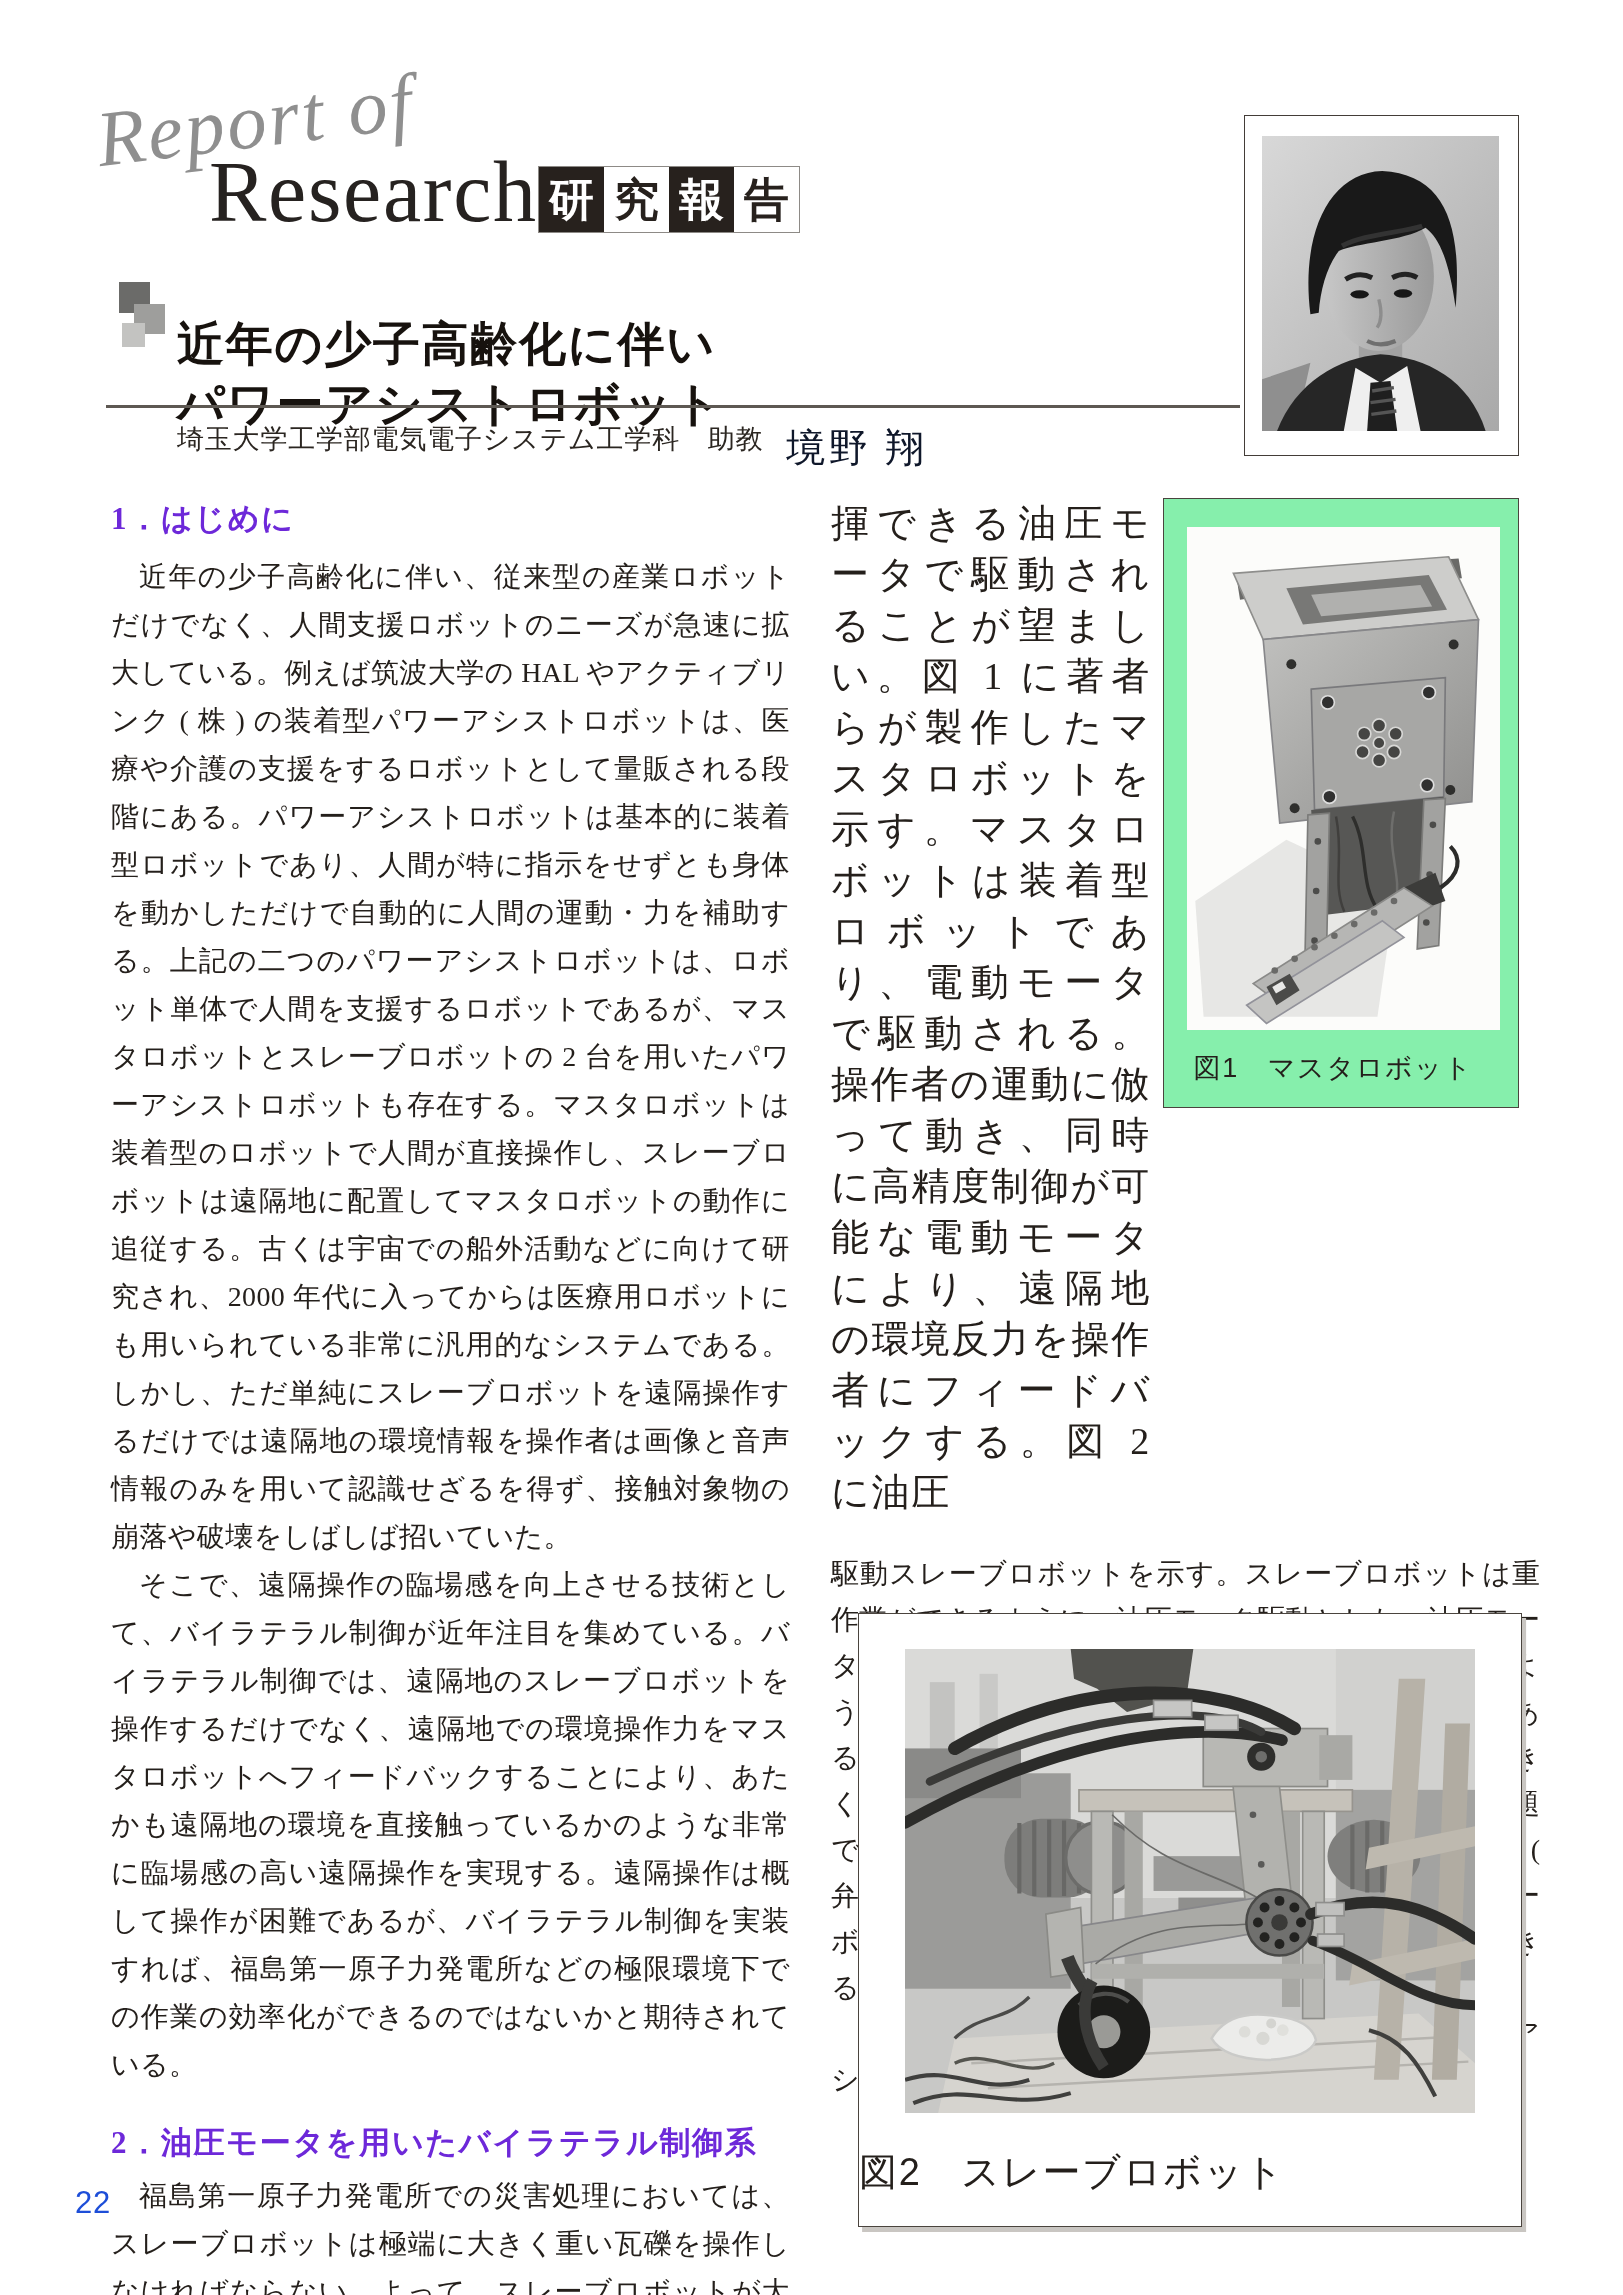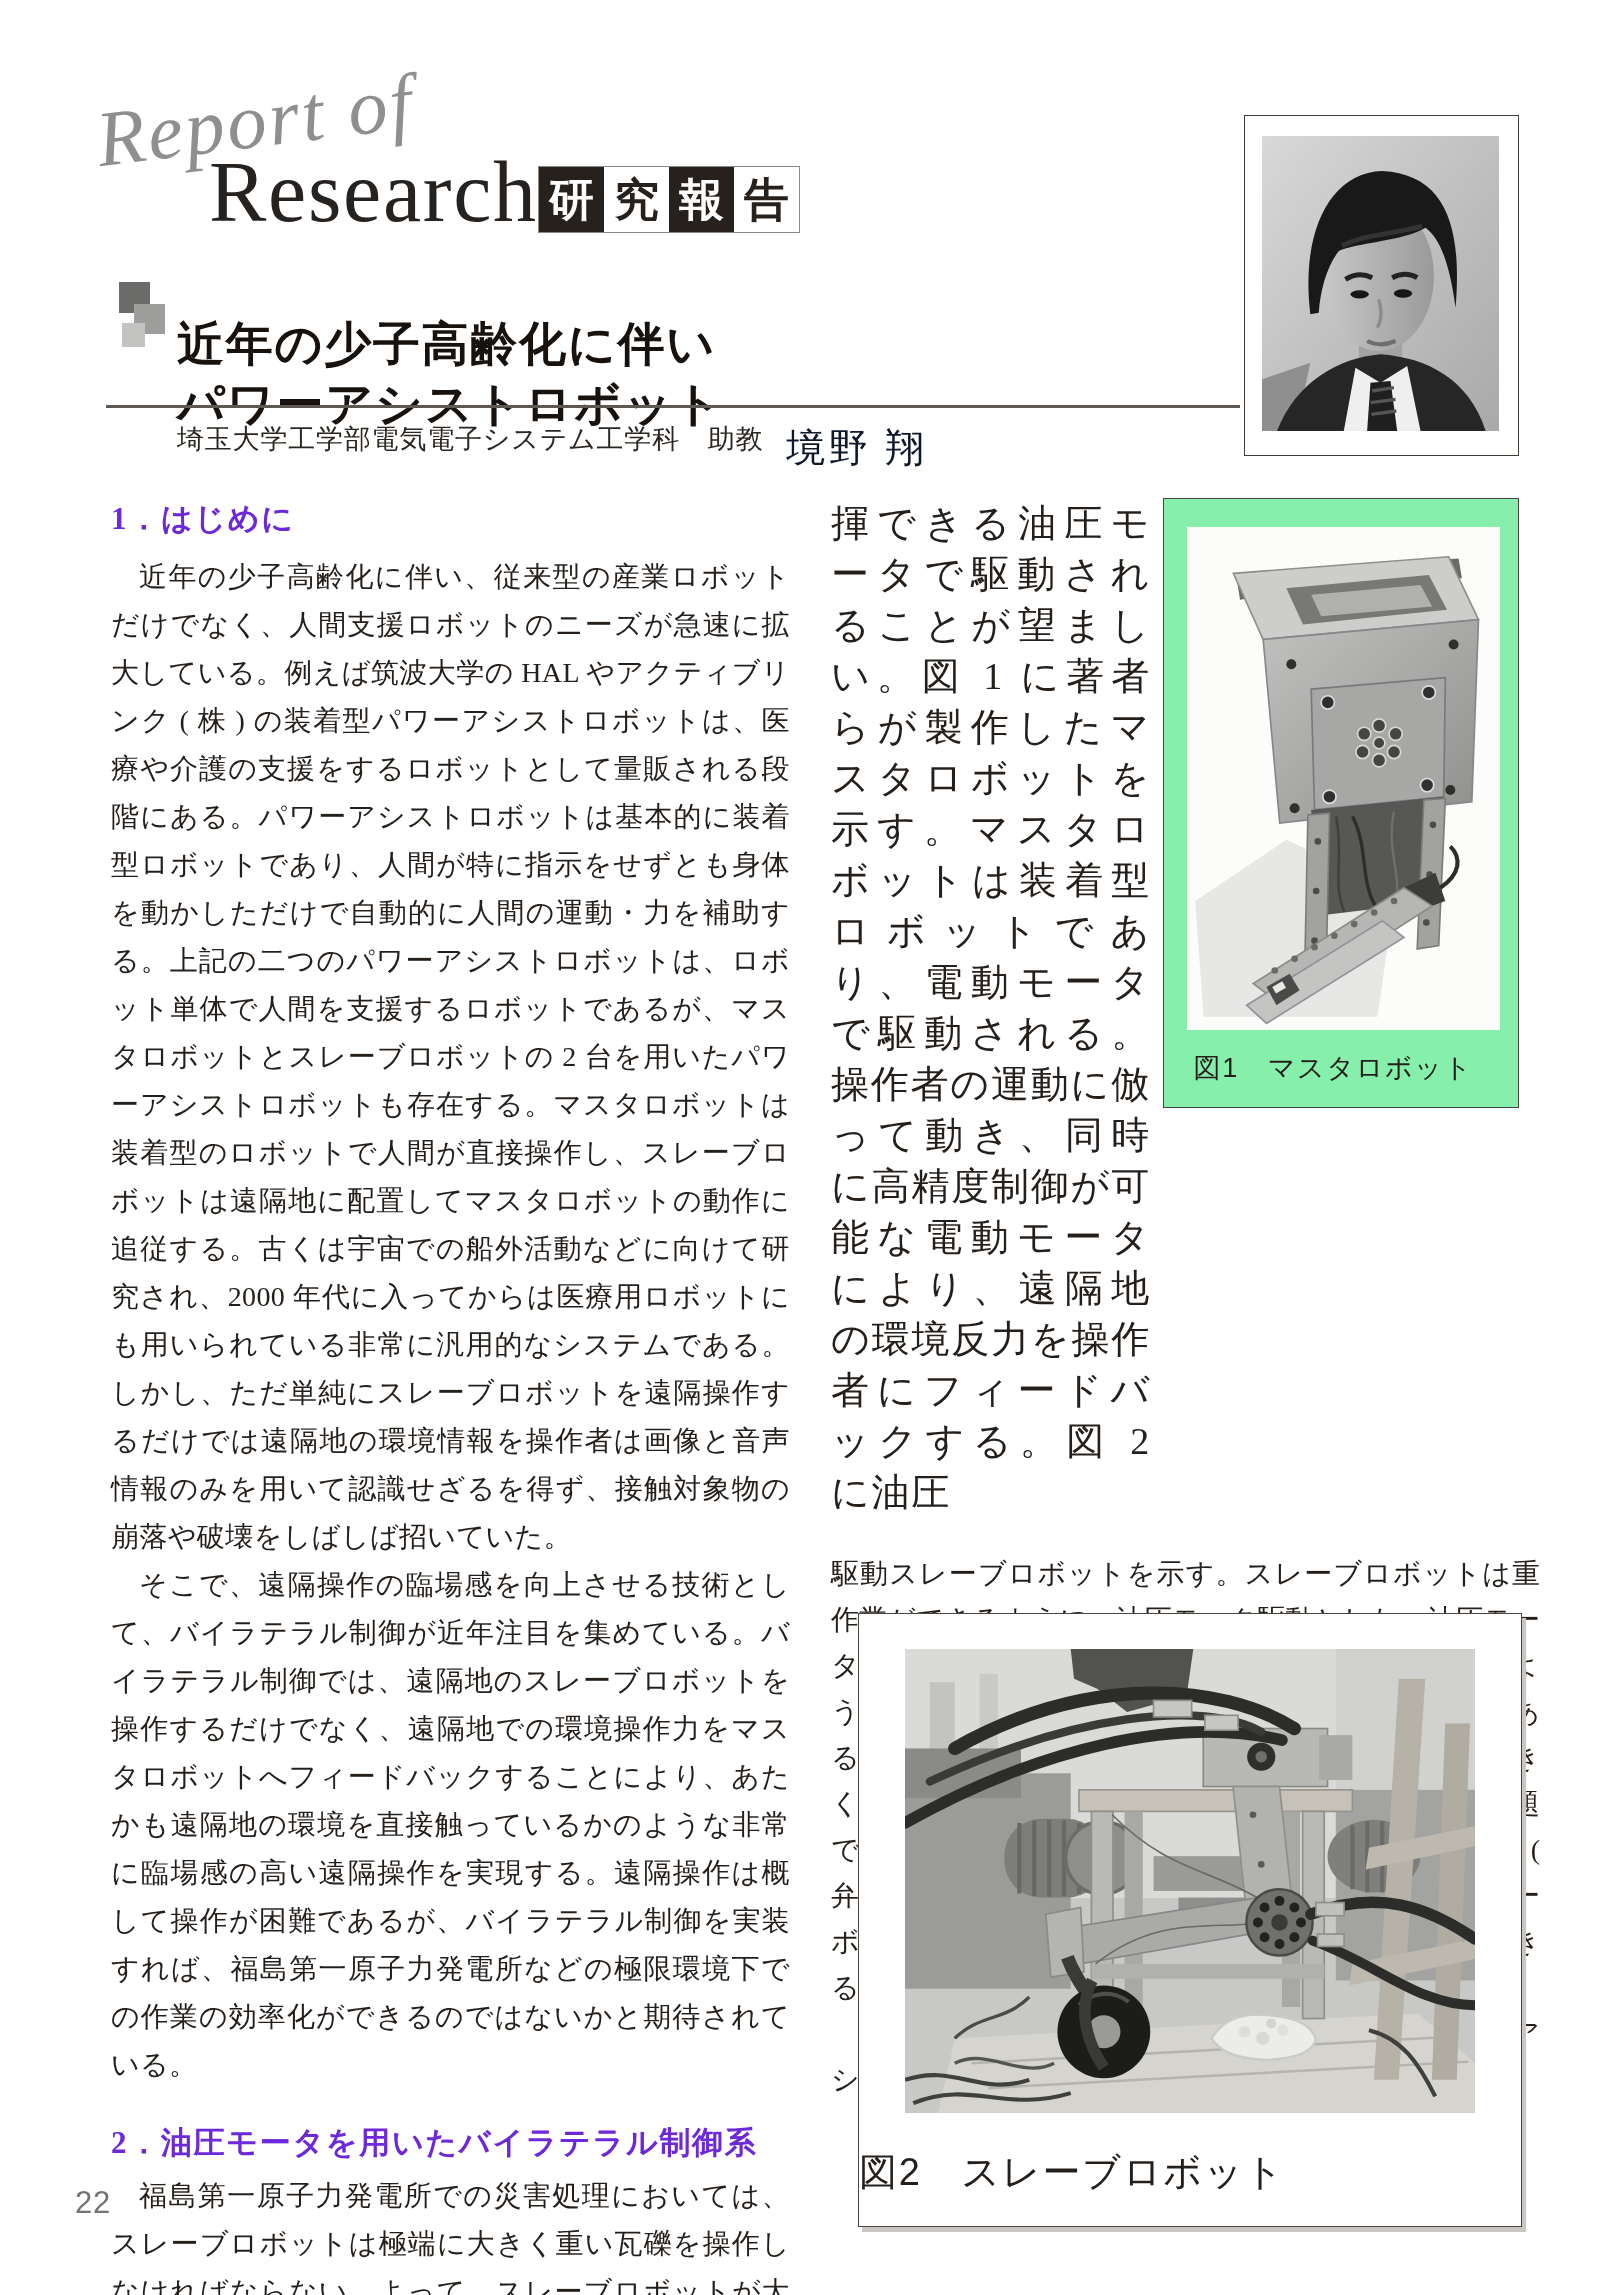--- a/index.html
+++ b/index.html
@@ -59,21 +59,21 @@
   .wide p{margin:0;font-size:28px;line-height:46px;text-align:justify;text-justify:inter-character;}
   .wide p.cont{text-indent:0;}
   .wide p.ind{text-indent:1em;}
 
   .fig2{position:absolute;left:858px;top:1613px;width:664px;height:614px;
         border:1.7px solid #4a443e;background:#fff;box-shadow:4.1px 5px 0 #c9c6c2;box-sizing:border-box;}
   .fig2 svg{position:absolute;left:46px;top:35px;width:570px;height:464px;}
   .fig2 .figcap{left:0;right:0;bottom:28px;text-align:left;font-size:38px;}
 
   .pageno{position:absolute;left:75px;top:2185px;font-family:"Liberation Sans","DejaVu Sans",sans-serif;
-          font-size:31px;color:#737373;letter-spacing:0.8px;}
+          font-size:31px;color:#1d4ed8;letter-spacing:0.8px;}
 </style>
 </head>
 <body>
 
 <div class="page">
 
   <div class="report-of">Report of</div>
   <div class="research">Research</div>
   <div class="badge">
     <span class="cell dark">研</span>

